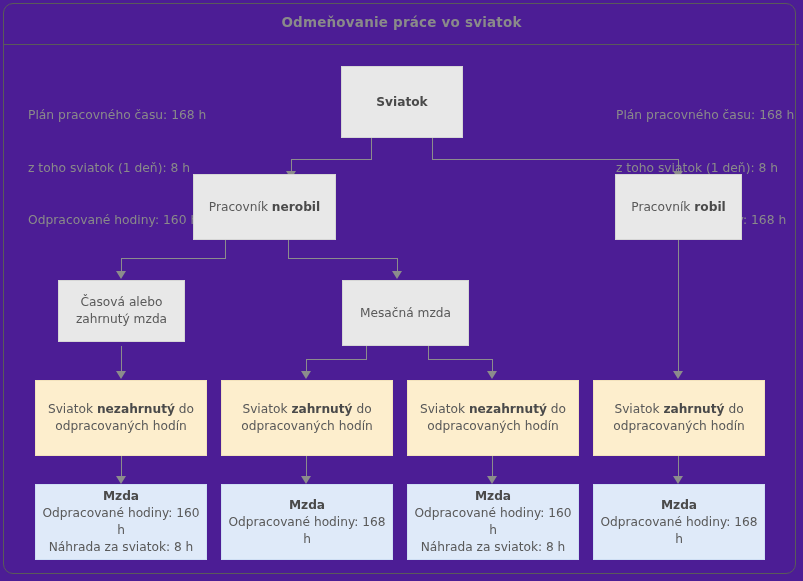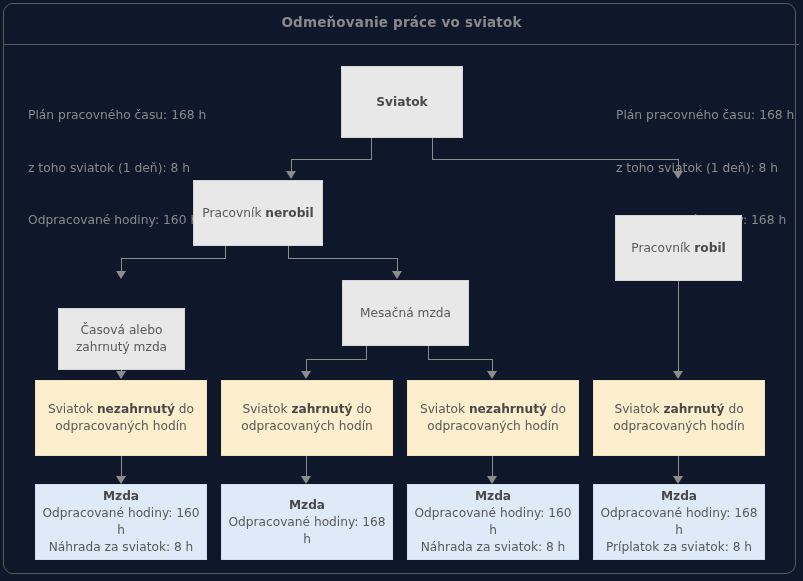--- a/index.html
+++ b/index.html
@@ -7,21 +7,21 @@
     padding: 0;
     background: #000000;
   }
   body {
     font-family: "DejaVu Sans", "Liberation Sans", sans-serif;
   }
   #canvas {
     position: relative;
     width: 803px;
     height: 581px;
-    background: #0f172a;
+    background: #4c1d95;
     overflow: hidden;
   }
   
   #frame {
     position: absolute;
     left: 3px;
     top: 3px;
     width: 793px;
     height: 571px;
     border: 1px solid #5a5a5a;
@@ -165,29 +165,29 @@
 
   <div class="seg vline" style="left:678px; top:456px; height:24px;"></div>
   <div class="arrow" style="left:673px; top:476px;"></div>
 
   <div class="node gray" style="left:341px; top:66px; width:122px; height:72px;">
     <span class="inner">
       <b>Sviatok</b>
     </span>
   </div>
 
-  <div class="node gray" style="left:193px; top:180px; width:130px; height:66px;">
+  <div class="node gray" style="left:193px; top:174px; width:143px; height:66px;">
     <span class="inner"><span>Pracovník </span><b>nerobil</b></span>
   </div>
 
-  <div class="node gray" style="left:615px; top:174px; width:127px; height:66px;margin-top:41px;">
+  <div class="node gray" style="left:615px; top:174px; width:127px; height:66px;">
     <span class="inner"><span>Pracovník </span><b>robil</b></span>
   </div>
 
-  <div class="node gray" style="left:58px; top:280px; width:127px; height:62px;margin-top:28px;">
+  <div class="node gray" style="left:58px; top:280px; width:127px; height:62px;">
     <span class="inner">
       <div>Časová alebo</div>
       <div>zahrnutý mzda</div>
     </span>
   </div>
 
   <div class="node gray" style="left:334px; top:280px; width:127px; height:66px;margin-left:8px;">
     <span class="inner">
       <div>Mesačná mzda</div>
     </span>
@@ -242,17 +242,16 @@
       <span class="hdr">Mzda</span>
       <div>Odpracované hodiny: 160 h</div>
       <div>Náhrada za sviatok: 8 h</div>
     </span>
   </div>
 
   <div class="node blue" style="left:593px; top:484px; width:172px; height:76px;">
     <span class="inner">
       <span class="hdr">Mzda</span>
       <div>Odpracované hodiny: 168 h</div>
-      <div>Príplatok za sviatok: 8 h</div>
     </span>
   </div>
 
 </div>
 
 </body></html>

